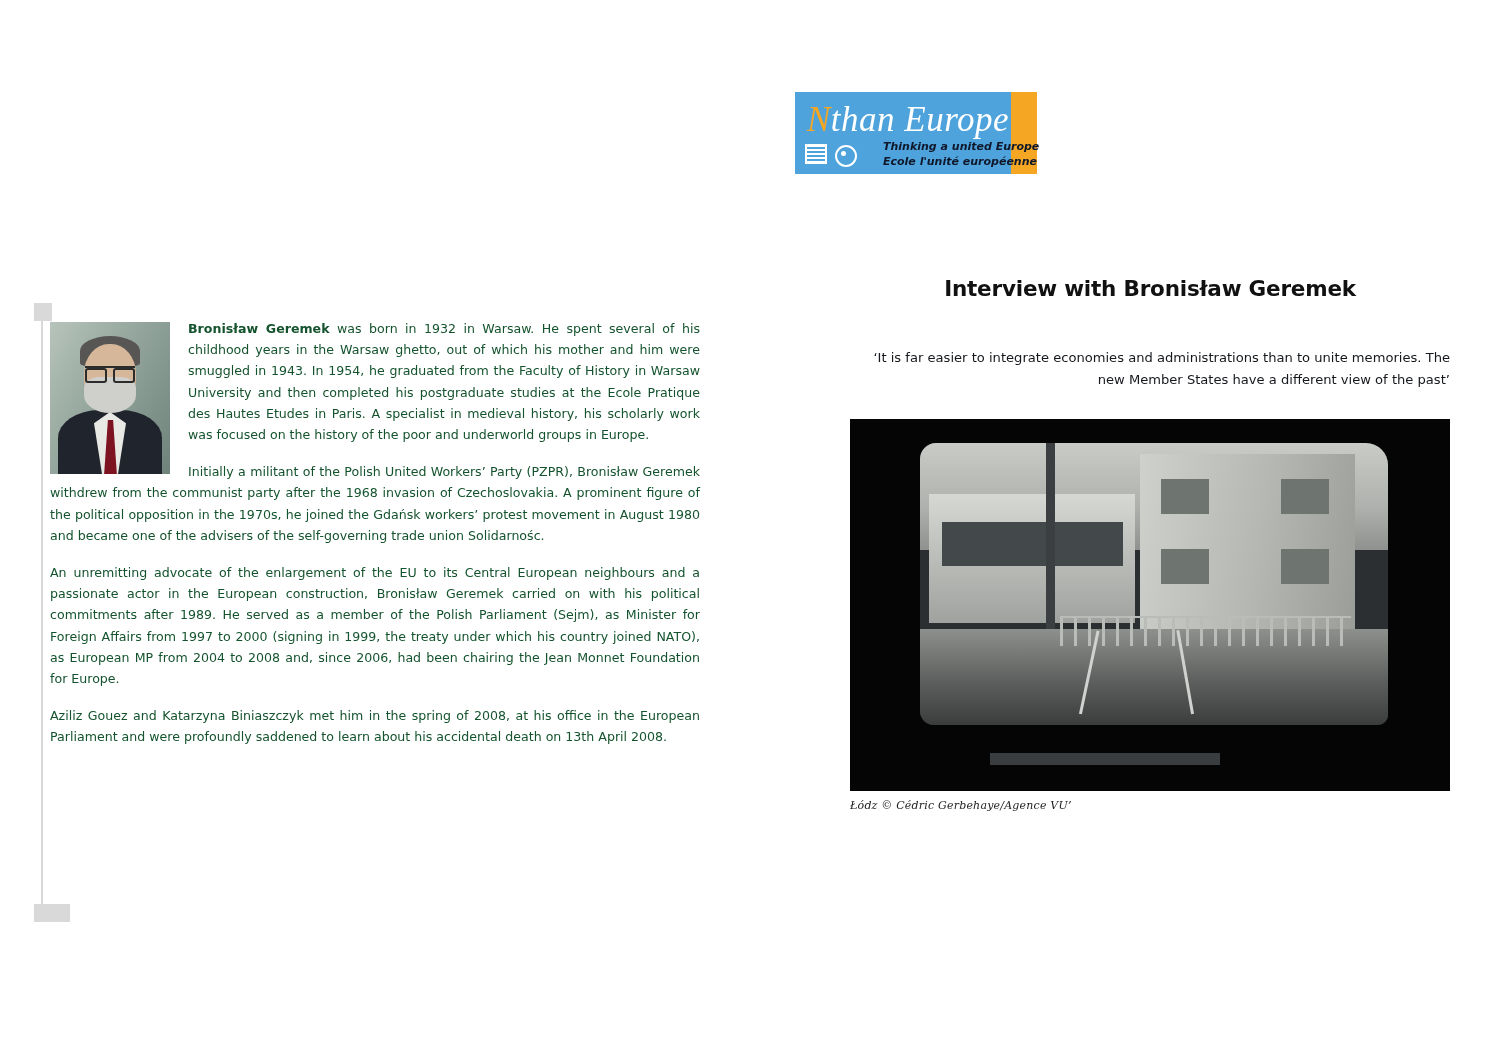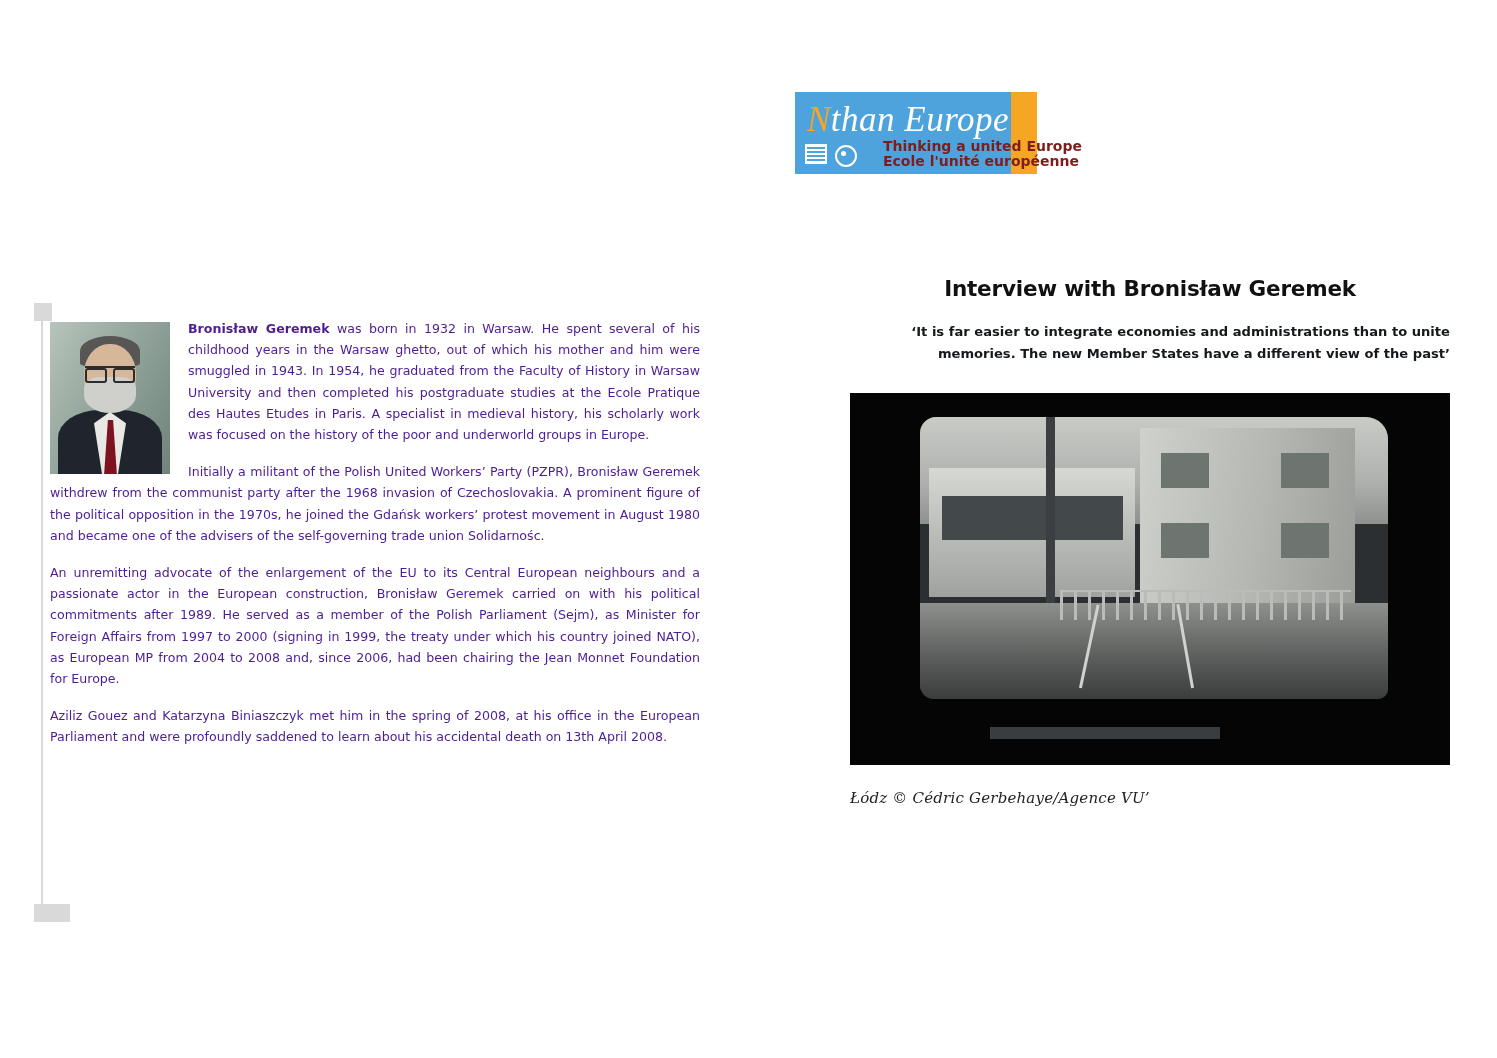--- a/index.html
+++ b/index.html
@@ -45,24 +45,25 @@
     letter-spacing: 0.5px;
     color: #ffffff;
     white-space: nowrap;
   }
   .logo-title .n-accent { color: #f5a623; }
   .logo-sub {
     position: absolute;
     left: 88px;
     top: 47px;
     font-family: "DejaVu Sans", sans-serif;
+    font-style: italic;
     font-weight: bold;
-    font-size: 14px;
+    font-size: 11px;
     line-height: 15px;
-    color: #7f1d1d;
+    color: #0f172a;
     text-align: right;
     width: 144px;
     white-space: nowrap;
   }
   .logo-glyphs {
     position: absolute;
     left: 10px;
     top: 52px;
     width: 62px;
     height: 24px;
@@ -204,52 +205,51 @@
     left: 54px; top: 98px;
     width: 13px; height: 56px;
     background: #7d1220;
     clip-path: polygon(30% 0, 70% 0, 100% 100%, 0 100%);
   }
 
   .body-text {
     font-family: "DejaVu Sans", sans-serif;
     font-size: 12.6px;
     line-height: 21.2px;
-    color: #4c1d95;
+    color: #14532d;
     text-align: justify;
   }
   .body-text p { margin: 0 0 16px 0; }
   .body-text b { font-weight: bold; }
   .body-text i { font-style: italic; }
   .spacer-lg { height: 14px; }
 
   
   .right-col {
     position: absolute;
     left: 850px;
     top: 276px;
     width: 600px;
   }
   .interview-title {
     font-family: "DejaVu Sans", sans-serif;
     font-size: 21.5px;
     font-weight: bold;
     color: #111;
     text-align: center;
-    margin: 0 0 20px 0;
+    margin: 0 0 46px 0;
     letter-spacing: -0.2px;
   }
   .pull-quote {
     font-family: "DejaVu Sans", sans-serif;
     font-size: 13.1px;
     line-height: 22px;
     text-align: right;
     color: #15181c;
     margin: 0 0 28px 0;
-    font-weight: bold;
   }
 
   .photo-frame {
     width: 600px;
     height: 372px;
     background: #050505;
     position: relative;
     overflow: hidden;
   }
   .photo-window {
@@ -323,24 +323,24 @@
     position: absolute;
     left: 140px;
     bottom: 26px;
     width: 230px;
     height: 12px;
     background: #3a3d3f;
   }
 
   .photo-caption {
     font-family: "DejaVu Serif", serif;
-    font-size: 15px;
+    font-size: 11px;
     font-style: italic;
     color: #222;
-    margin-top: 24px;
+    margin-top: 8px;
     letter-spacing: 0.2px;
   }
 </style>
 </head>
 <body>
 
 <div class="logo-block">
   <div class="logo-orange-bar"></div>
   <div class="logo-title"><span class="n-accent">N</span><span>than Europe</span></div>
   <div class="logo-glyphs">

